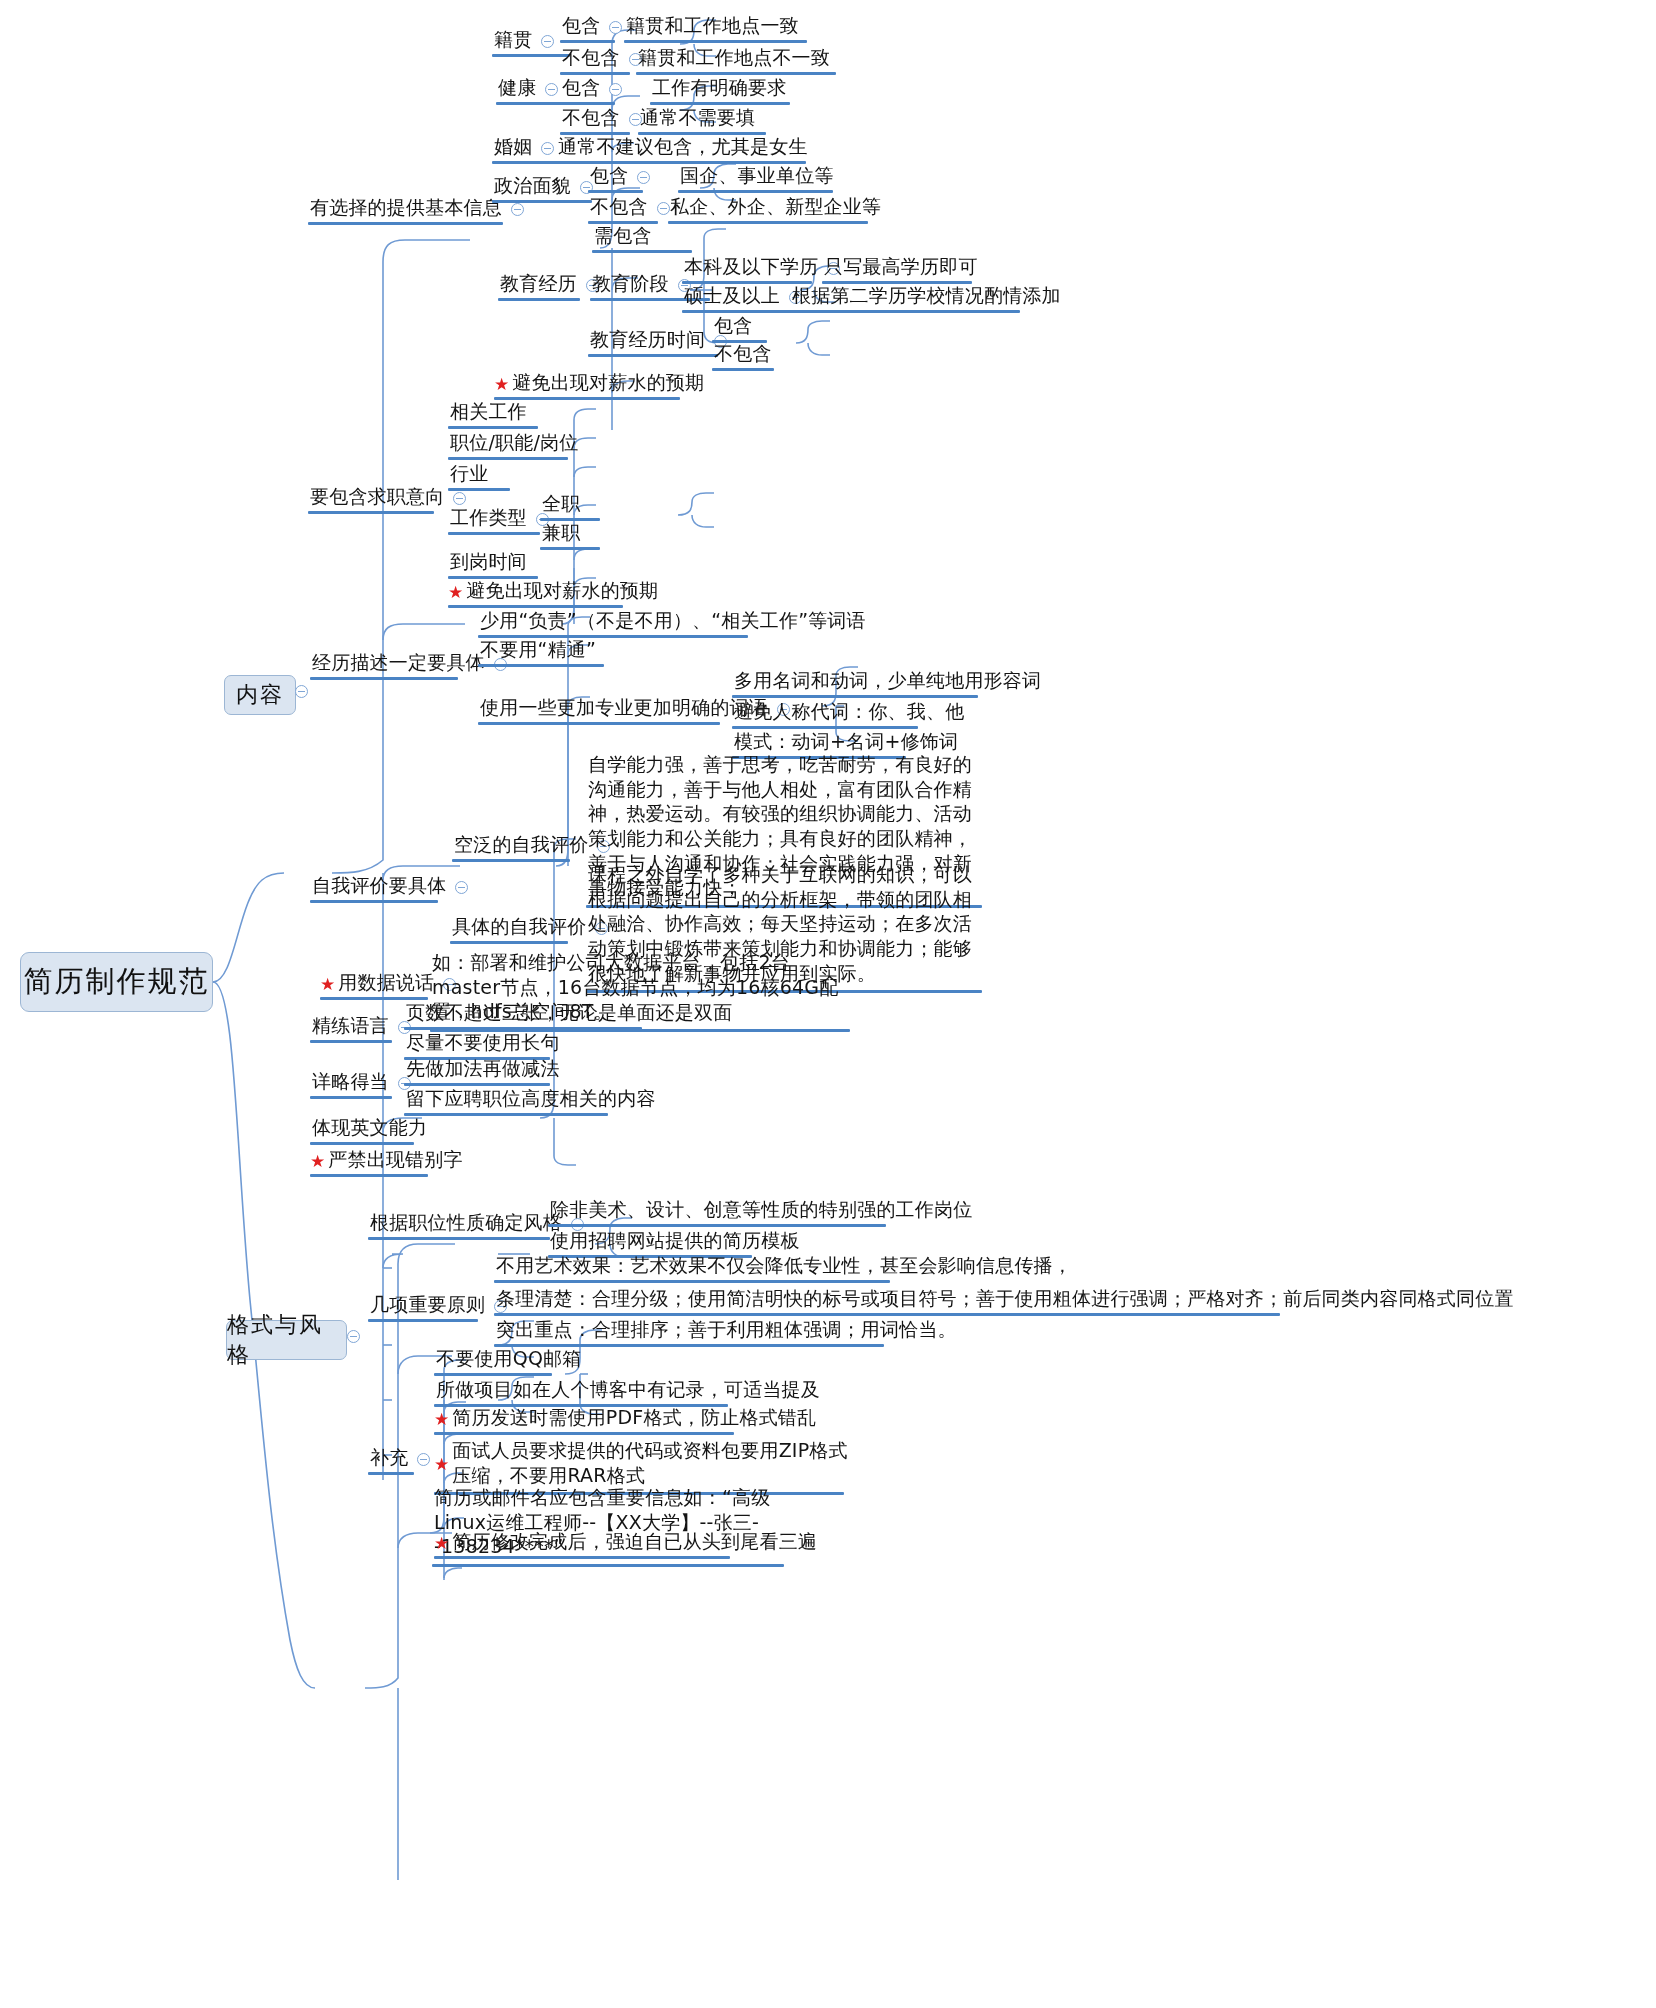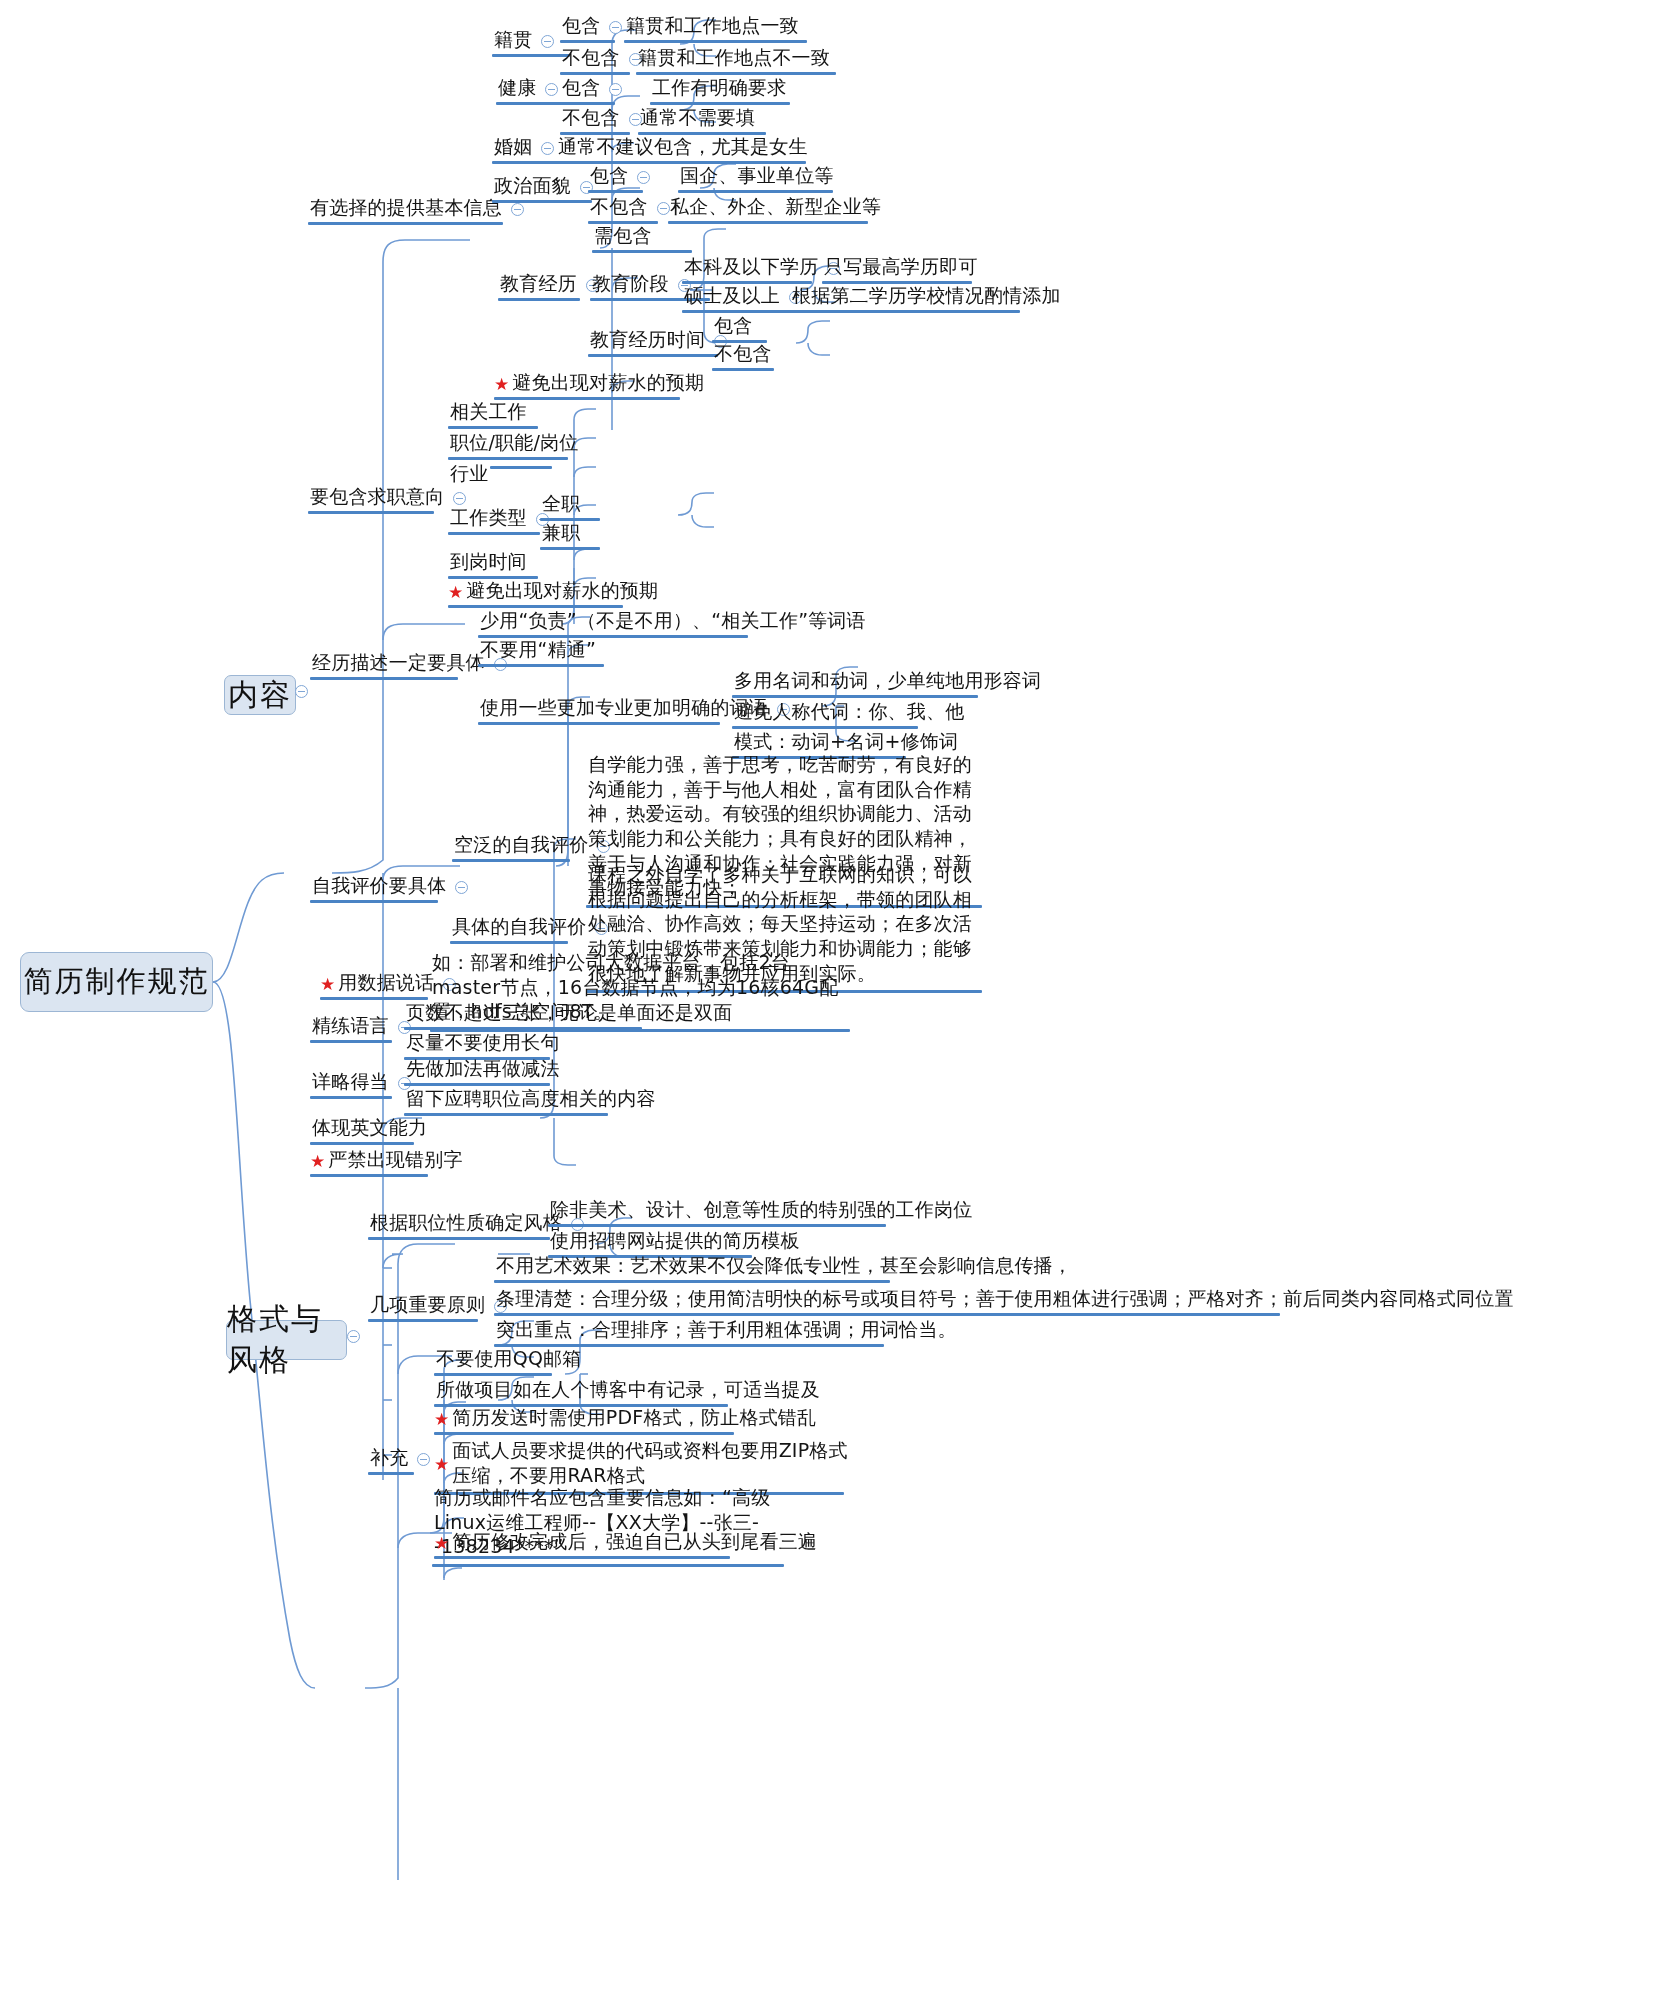--- a/index.html
+++ b/index.html
@@ -59,21 +59,21 @@
   .boxnode {
     position: absolute;
     background: #dbe5f1;
     border: 1px solid #9cb6d4;
     border-radius: 7px;
     display: flex; align-items: center; justify-content: center;
   }
   .boxnode .label { color: #111; padding: 0; }
   .root { border-radius: 9px; }
   .root .label { font-size: 29px; letter-spacing: 2px; }
-  .lvl1 .label { font-size: 30px; letter-spacing: 2px; }
+  .lvl1 .label { font-size: 22px; letter-spacing: 2px; }
 </style>
 </head>
 <body>
 
 <div id="canvas">
 
   <svg class="links" viewBox="0 0 1656 2008" xmlns="http://www.w3.org/2000/svg">
     <g fill="none" stroke="#6f9ad3" stroke-width="1.6">
 
       <path d="M213,982 C 235,982 238,900 262,880 C 268,875 275,873 284,873"></path>
@@ -465,21 +465,21 @@
     </div>
     <div class="node" style="left: 448px; top: 433px;">
       <div style="display: flex; flex-direction: column;">
         <div style="display: flex; align-items: center;">
           <span class="label">职位/职能/岗位</span>
         </div>
         <div style="height: 3px; background: rgb(74, 131, 196); width: 120px; margin-top: 2px; border-radius: 1px;"></div>
       </div>
     </div>
     <div class="node" style="left: 448px; top: 464px;">
-      <div style="display: flex; flex-direction: row;">
+      <div style="display: flex; flex-direction: column;">
         <div style="display: flex; align-items: center;">
           <span class="label">行业</span>
         </div>
         <div style="height: 3px; background: rgb(74, 131, 196); width: 62px; margin-top: 2px; border-radius: 1px;"></div>
       </div>
     </div>
     <div class="node" style="left: 448px; top: 508px;">
       <div style="display: flex; flex-direction: column;">
         <div style="display: flex; align-items: center;">
           <span class="label">工作类型</span>

